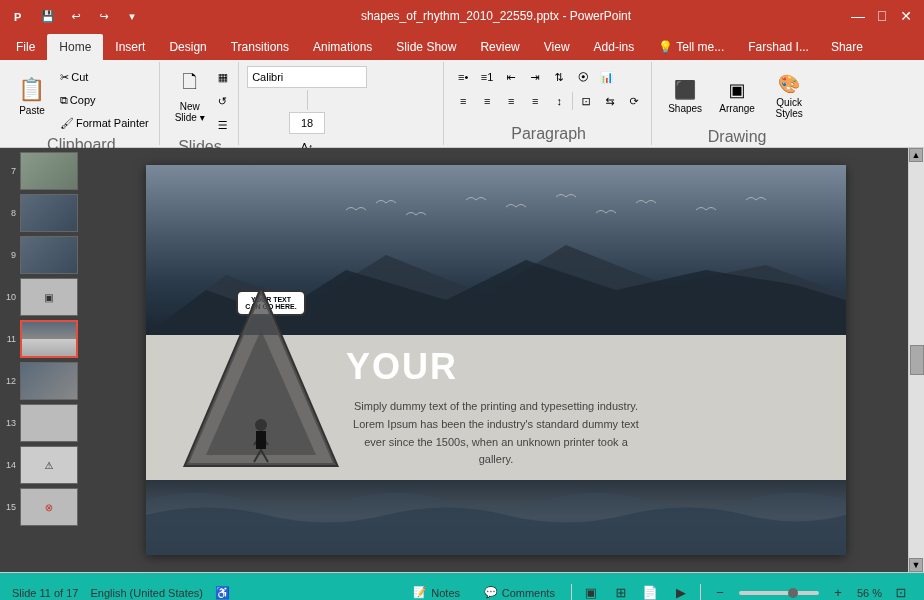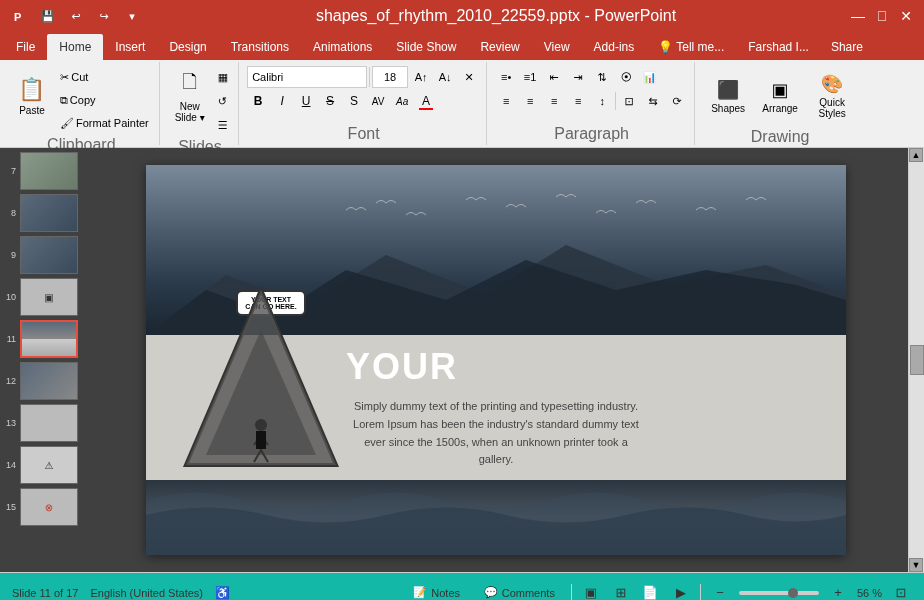--- a/index.html
+++ b/index.html
@@ -9,21 +9,21 @@
     #title-bar {
       height: 32px;
       background: #c0392b;
       display: flex;
       align-items: center;
       justify-content: space-between;
       padding: 0 8px;
       color: white;
     }
     #title-bar-left { display: flex; align-items: center; gap: 4px; }
-    #title-bar-center { font-size: 16px; color: white; }
+    #title-bar-center { font-size: 12px; color: white; }
     #title-bar-right { display: flex; align-items: center; gap: 4px; }
     .title-btn { width: 20px; height: 20px; display: flex; align-items: center; justify-content: center; cursor: pointer; font-size: 14px; color: white; }
     .qat-btn { width: 24px; height: 24px; display: flex; align-items: center; justify-content: center; cursor: pointer; color: white; font-size: 11px; border-radius: 2px; }
 
     
     #ribbon-tabs {
       height: 28px;
       background: #c0392b;
       display: flex;
       align-items: flex-end;
@@ -381,21 +381,21 @@
         <div class="ribbon-btn-small">
           <span>☰</span>
         </div>
       </div>
     </div>
     <div class="ribbon-group-label">Slides</div>
   </div>
 
   <div class="ribbon-group">
     <div class="ribbon-group-content" style="flex-direction:column;gap:2px;">
-      <div style="display:flex;align-items:center;gap:2px;">
+      <div style="display:flex;align-items:center;gap:2px;flex-direction:column;">
         <input class="font-name-box" value="Calibri" style="">
         <div style="width:1px;height:20px;background:#ccc;"></div>
         <input class="font-size-box" value="18" style="">
         <div class="format-btn" style="font-size:11px;">A↑</div>
         <div class="format-btn" style="font-size:11px;">A↓</div>
         <div class="format-btn" style="font-size:11px;">✕</div>
       </div>
       <div style="display:flex;align-items:center;gap:2px;">
         <div class="format-btn bold">B</div>
         <div class="format-btn italic">I</div>

